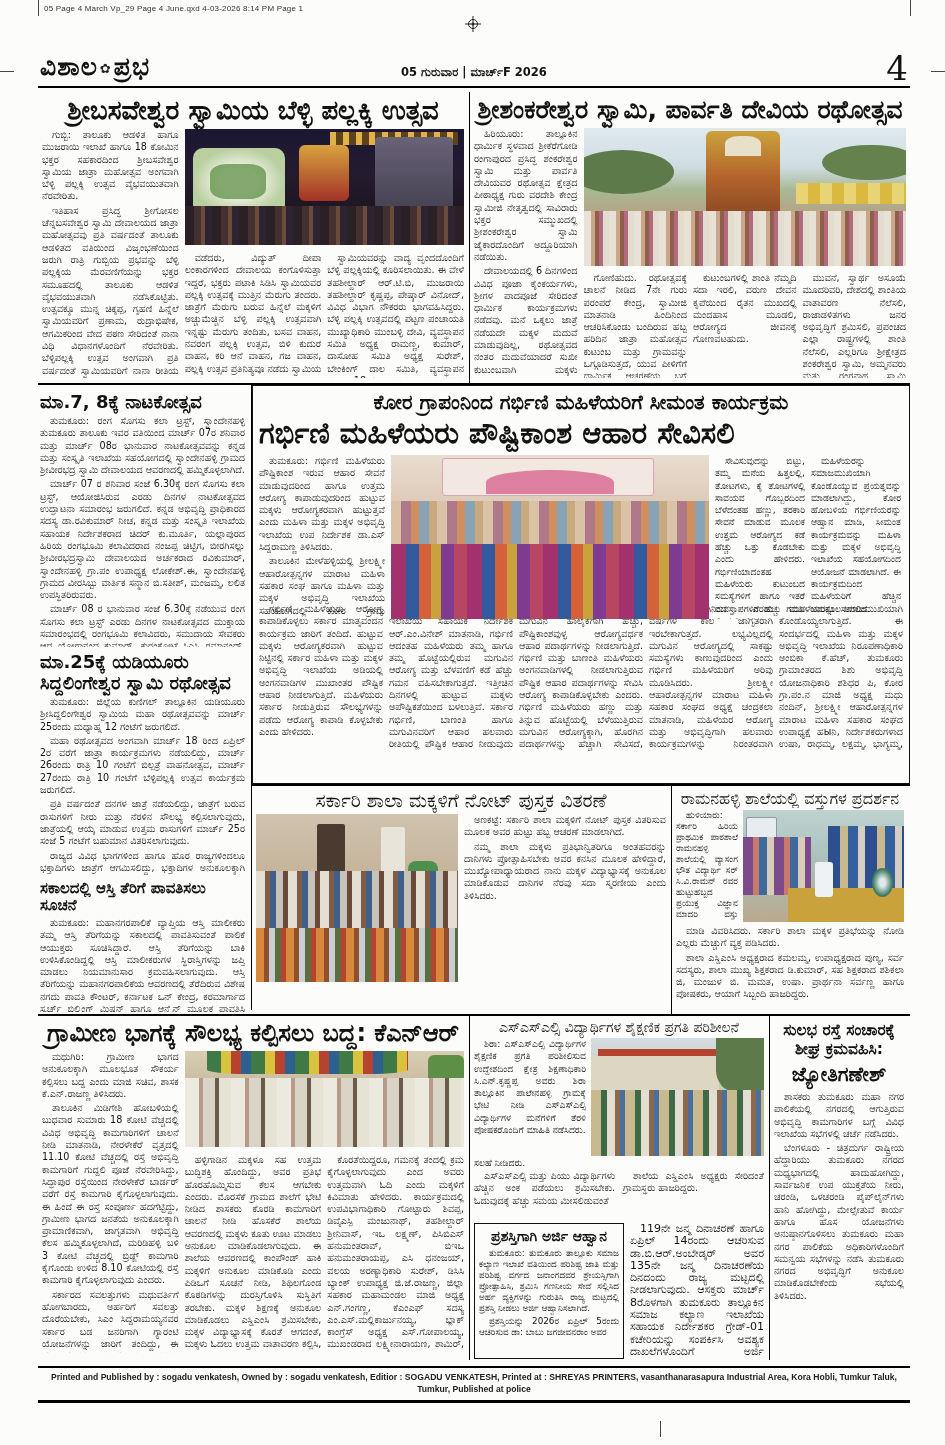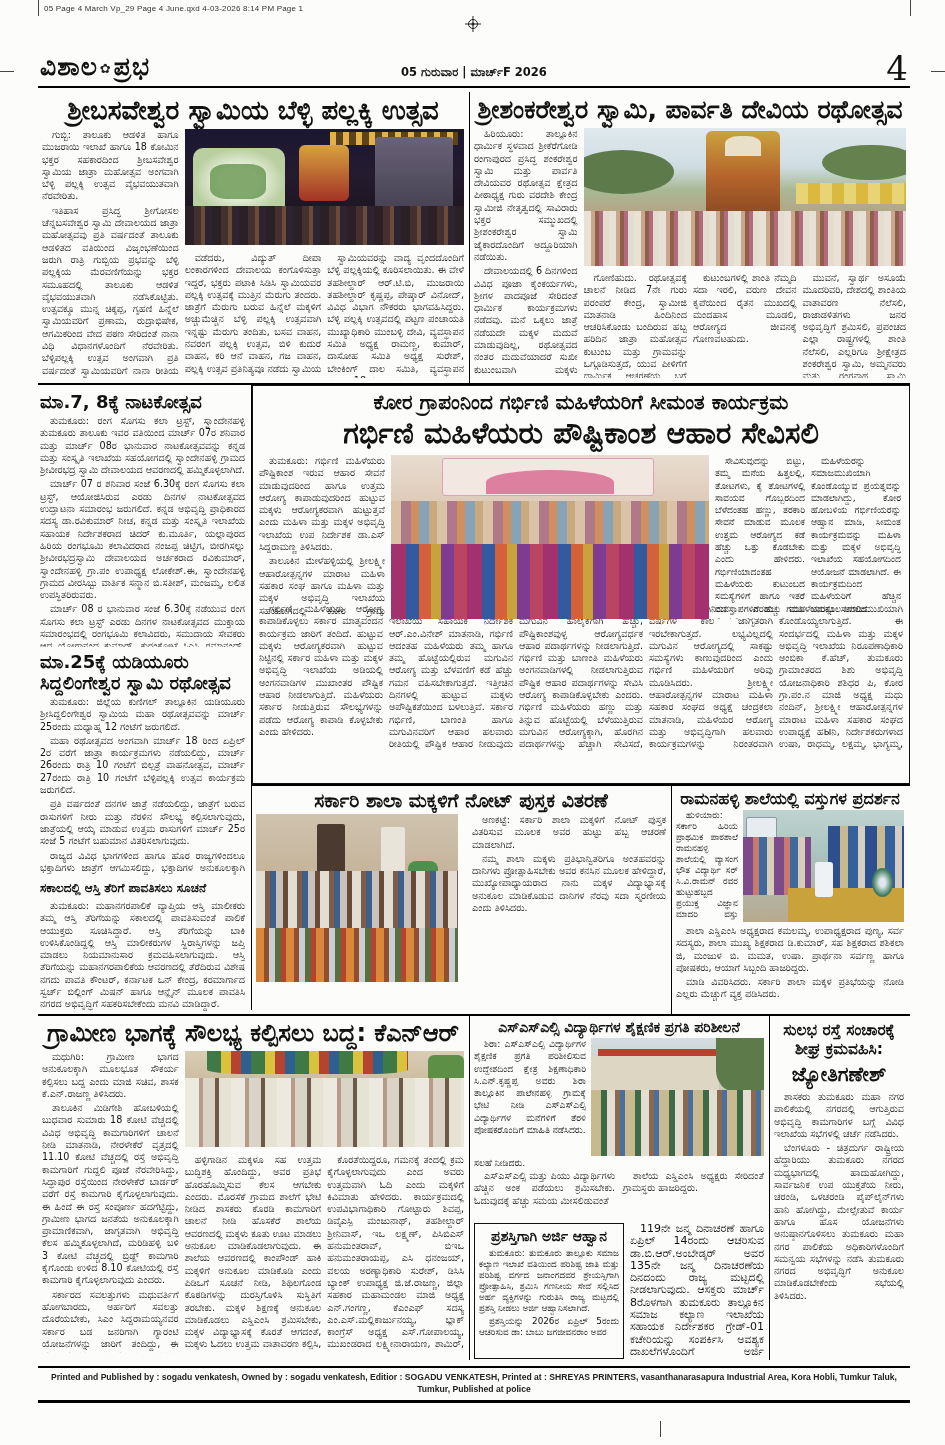--- a/index.html
+++ b/index.html
@@ -28,35 +28,35 @@
   .g3{display:grid;grid-template-columns:repeat(3,1fr);gap:6px}
   .g4{display:grid;grid-template-columns:repeat(4,1fr);gap:6px}
   .span2r{grid-row:1/3}
   .ph{position:relative;overflow:hidden;background:#c7cbd0}
   .ph i{position:absolute;display:block;border-radius:30%}
   
   .midzone{display:grid;grid-template-columns:212px 2px 658px}
   .leftcol{padding:2px 5px 0 2px;overflow:hidden;height:625px}
   .midrule{width:1px;background:#000;justify-self:center;height:625px}
   h2.sub{margin:4px 0 3px;font-size:18px;line-height:21px;font-weight:bold;text-align:left}
-  h2.sub.small{font-size:12px;line-height:17px}
+  h2.sub.small{font-size:15px;line-height:17px}
   .seembox{border:1px solid #111;height:393px;overflow:hidden;padding:2px 6px}
   .kicker{text-align:center;font-size:20px;line-height:24px;font-weight:bold;margin:2px 0 1px}
-  .bighl{text-align:center;font-size:29px;line-height:36px;font-weight:bold;margin:0 0 4px}
+  .bighl{text-align:left;font-size:29px;line-height:36px;font-weight:bold;margin:0 0 4px}
   .seemtop{display:grid;grid-template-columns:126px 318px 90px 90px;gap:6px;height:144px}
   .seembot{display:grid;grid-template-columns:repeat(5,1fr);gap:6px;height:148px;margin-top:4px}
   .mid2{display:grid;grid-template-columns:418px 2px 236px;height:228px}
   .mid2rule{width:1px;background:#000;justify-self:center;height:100%}
-  .nbrow{display:grid;grid-template-columns:202px 1fr;gap:14px;height:168px}
+  .nbrow{display:grid;grid-template-columns:202px 1fr;gap:6px;height:168px}
   .ramrow{display:grid;grid-template-columns:62px 1fr;gap:5px;height:112px}
   
   .band-bot{display:grid;grid-template-columns:430px 2px 298px 2px 138px;height:344px}
   .vrB{width:1px;background:#000;justify-self:center;height:100%}
   .hlK{font-size:24px;line-height:30px}
-  h2.hlS{margin:2px 0;font-size:14px;line-height:17px;font-weight:bold;text-align:center}
+  h2.hlS{margin:2px 0;font-size:14px;line-height:17px;font-weight:normal;text-align:center}
   .sslcrow{display:grid;grid-template-columns:112px 1fr;gap:5px;height:118px}
   .caption{font-size:9.3px;font-weight:normal;margin:1px 0}
   .awardrow{display:grid;grid-template-columns:150px 1fr;gap:6px;height:136px;margin-top:3px}
   .awardbox{border:1px solid #111;padding:3px 4px;overflow:hidden}
   .awardbox h3{margin:1px 0 3px;font-size:14px;text-align:center;font-weight:bold}
   .jyhead{text-align:center;font-weight:bold;margin:4px 0 4px}
   .jyhead .l1{font-size:15.5px;line-height:19px;display:block}
   .jyhead .nm{font-size:20px;line-height:25px;display:block;margin-top:3px}
   .footerbar{margin-top:6px;border-top:2px solid #000;border-bottom:3px solid #000;padding:4px 0 5px}
   .footerbar p{margin:0;text-align:center;font:bold 8.6px/11.5px "Liberation Sans",sans-serif;color:#222}
@@ -248,22 +248,22 @@
                 <i style="left:0;top:0;width:100%;height:100%;background:linear-gradient(#bfd3d0,#a9c3bd 40%,#b9a98e);border-radius:0"></i>
                 <i style="left:2%;top:6%;width:18%;height:30%;background:#e6ecef;border:1px solid #8a99a5;border-radius:2px"></i>
                 <i style="left:0;top:24%;width:42%;height:52%;background:repeating-linear-gradient(90deg,#7d4a8a 0 10px,#c97a6e 10px 16px,#3f6a9e 16px 24px,#d8cdb8 24px 31px);border-radius:0"></i>
                 <i style="left:53%;top:14%;width:47%;height:56%;background:repeating-linear-gradient(90deg,#2d4f8f 0 12px,#c9b98e 12px 20px,#35609e 20px 30px,#d4cfc2 30px 37px);border-radius:0"></i>
                 <i style="left:28%;top:70%;width:72%;height:30%;background:#caa23c;border-radius:0"></i>
                 <i style="left:45%;top:46%;width:11%;height:32%;background:#eef2f5;border-radius:3px"></i>
                 <i style="left:80%;top:52%;width:13%;height:26%;background:radial-gradient(#dfe8ec 20%,#3f7a5f 65%);border-radius:50%"></i>
               </div>
             </div>
             <div class="bodytxt" style="height:82px;margin-top:3px">
+              <p>ಮಾಡಿ ವಿವರಿಸಿದರು. ಸರ್ಕಾರಿ ಶಾಲಾ ಮಕ್ಕಳ ಪ್ರತಿಭೆಯನ್ನು ನೋಡಿ ಎಲ್ಲರು ಮೆಚ್ಚುಗೆ ವ್ಯಕ್ತ ಪಡಿಸಿದರು.</p>
               <p>ಶಾಲಾ ಎಸ್ಡಿಎಂಸಿ ಅಧ್ಯಕ್ಷರಾದ ಕಮಲಮ್ಮ, ಉಪಾಧ್ಯಕ್ಷರಾದ ಪುಣ್ಯ, ಸರ್ವ ಸದಸ್ಯರು, ಶಾಲಾ ಮುಖ್ಯ ಶಿಕ್ಷಕರಾದ ಡಿ.ಕುಮಾರ್, ಸಹ ಶಿಕ್ಷಕರಾದ ಶಶಿಕಲಾ ಜಿ, ಮಂಜುಳ ಬಿ. ಮಮತ, ಉಷಾ. ಪ್ರಾರ್ಥನಾ ಸರ್ವಣ್ಣ ಹಾಗೂ ಪೋಷಕರು, ಆಯಾಗೆ ಸಿಬ್ಬಂದಿ ಹಾಜರಿದ್ದರು.</p>
-              <p>ಮಾಡಿ ವಿವರಿಸಿದರು. ಸರ್ಕಾರಿ ಶಾಲಾ ಮಕ್ಕಳ ಪ್ರತಿಭೆಯನ್ನು ನೋಡಿ ಎಲ್ಲರು ಮೆಚ್ಚುಗೆ ವ್ಯಕ್ತ ಪಡಿಸಿದರು.</p>
             </div>
           </div>
         </div>
       </div>
     </div>
 
     <div class="hr2"></div>
 
     <div class="band-bot">
       <div class="art">

